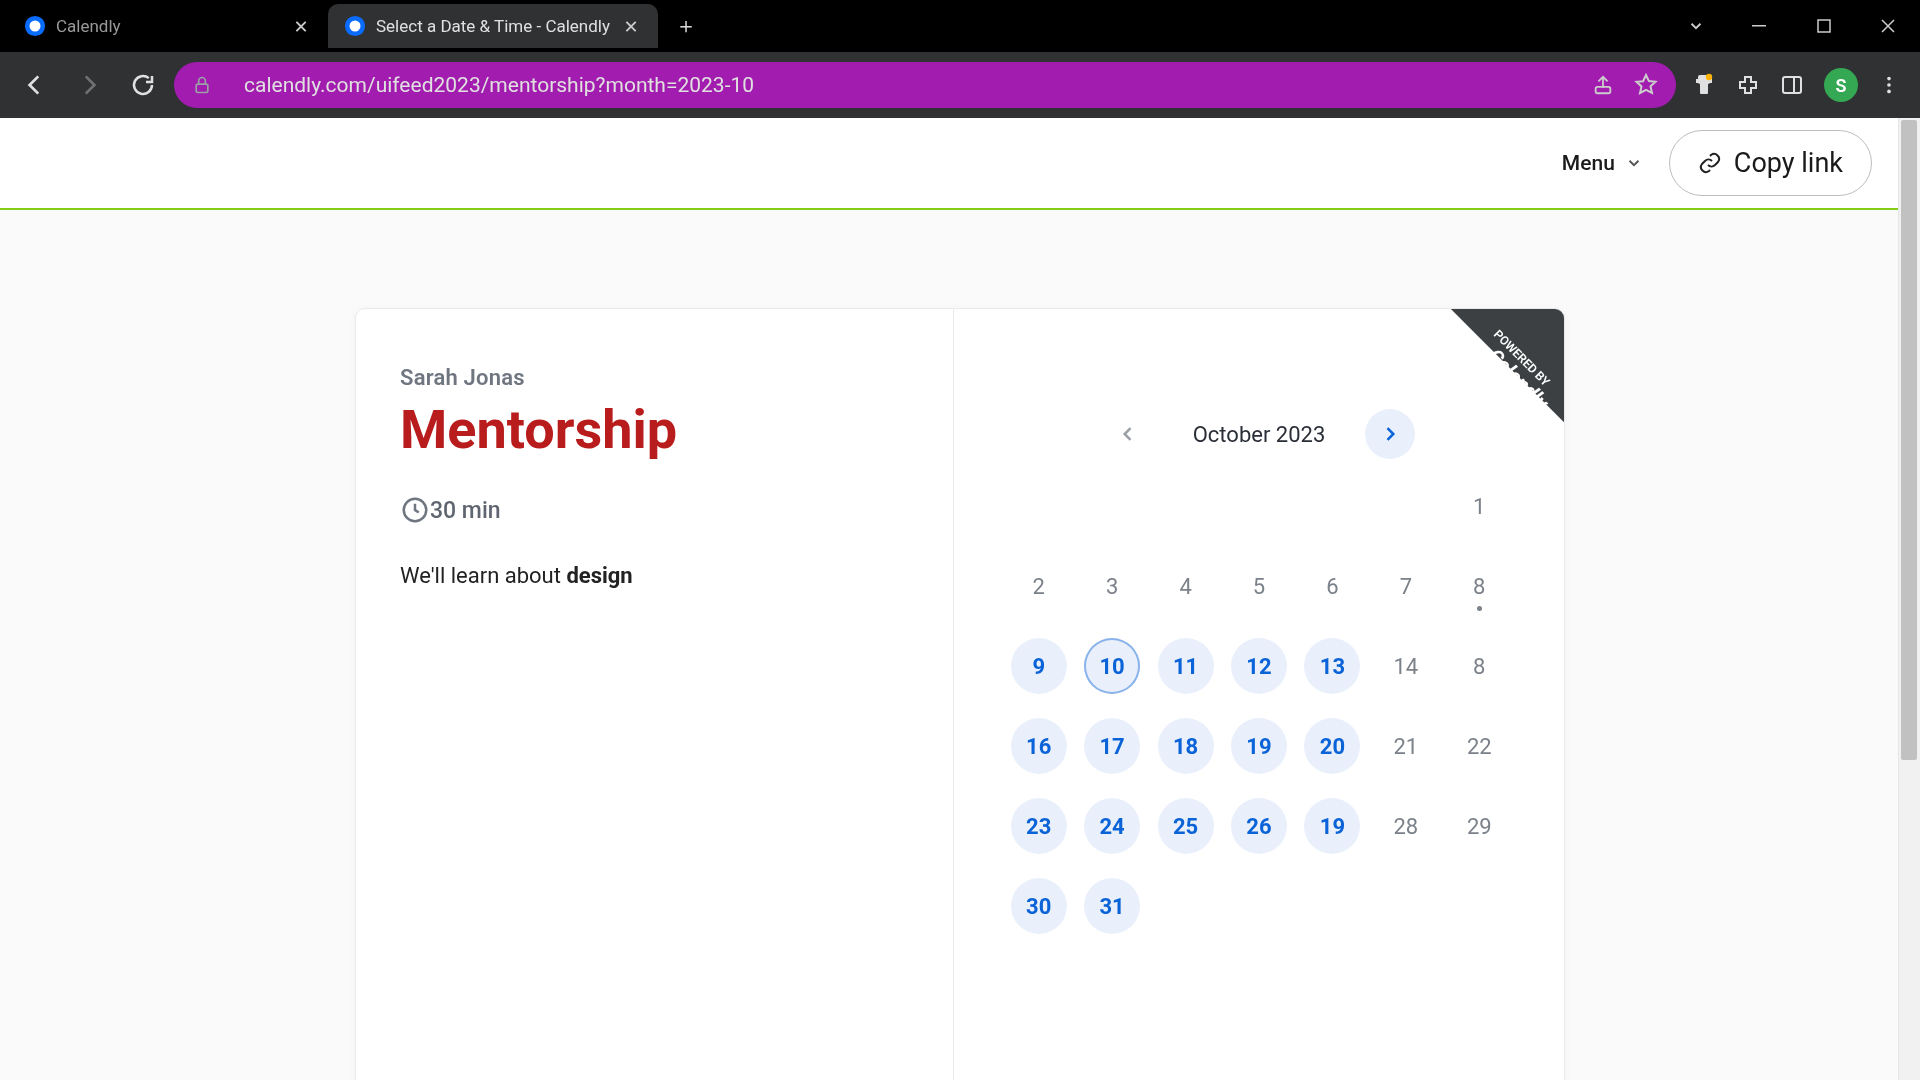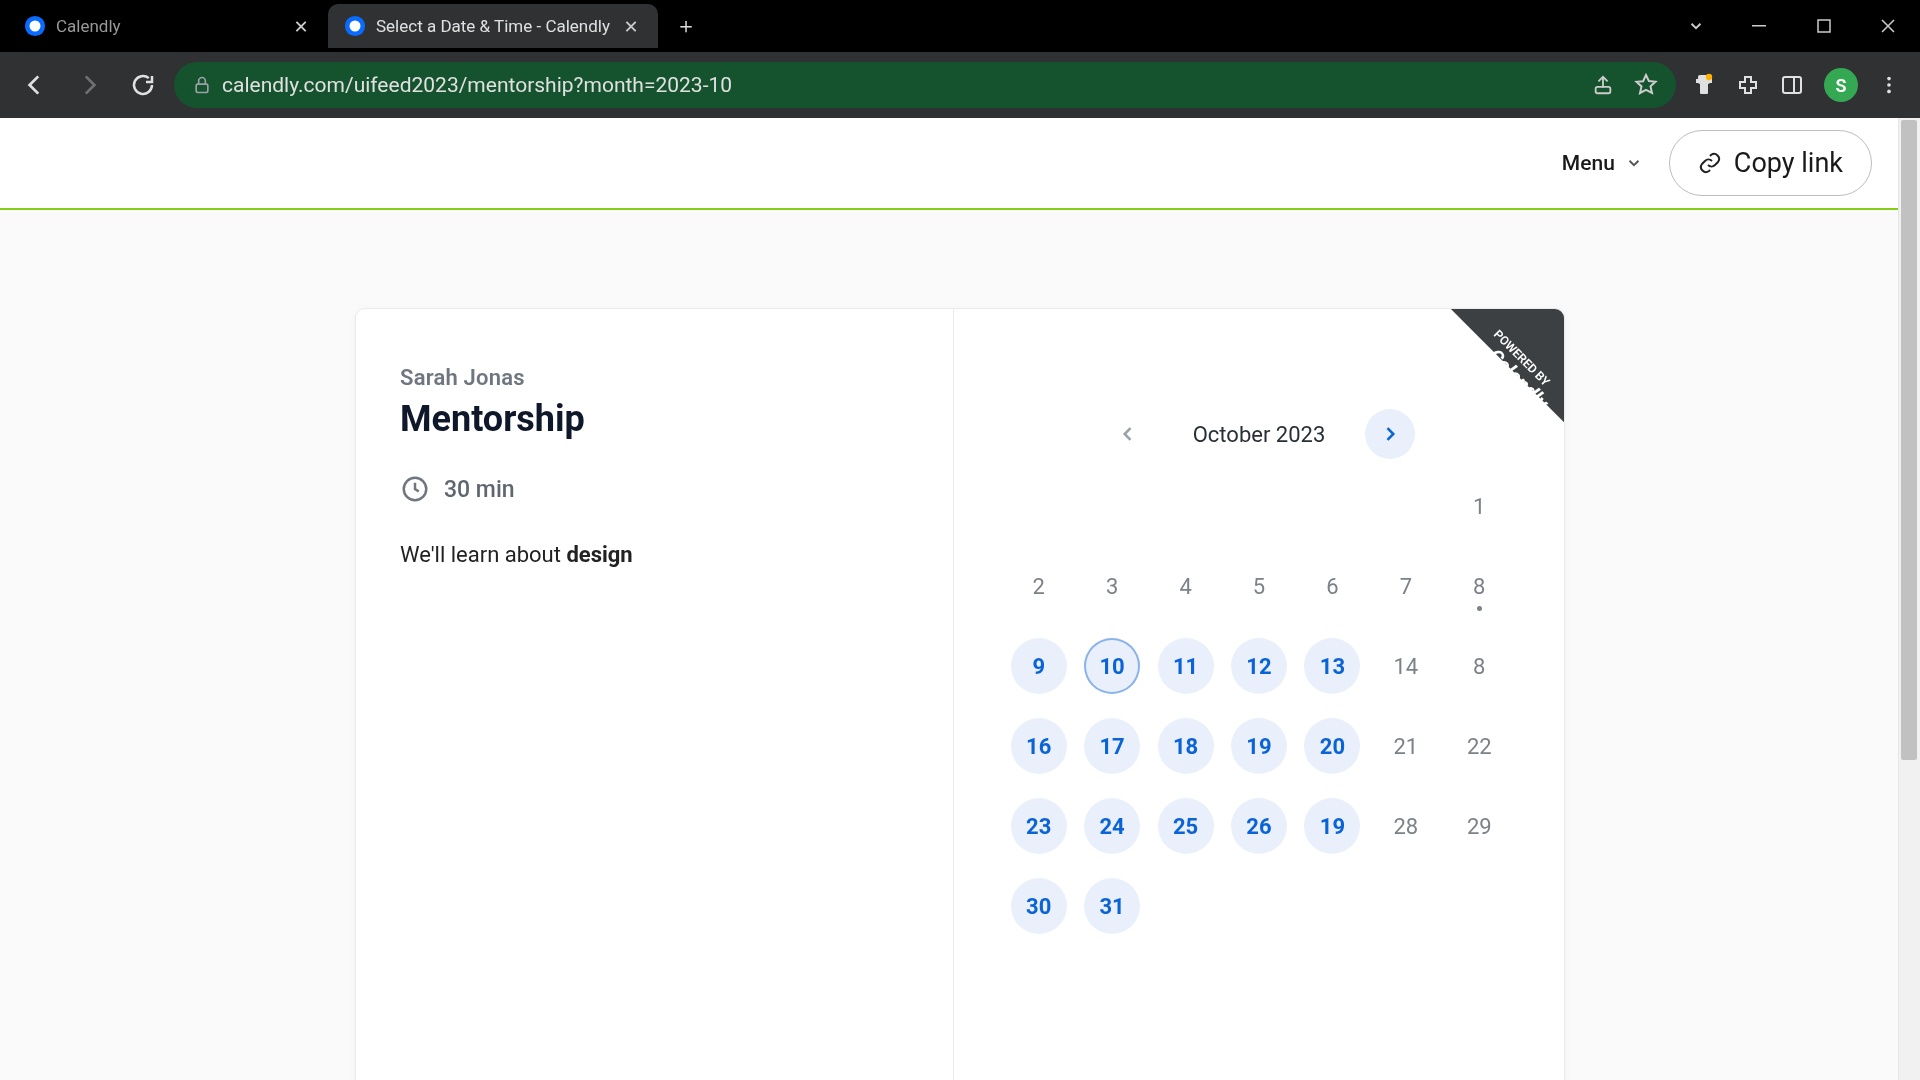--- a/index.html
+++ b/index.html
@@ -15,21 +15,21 @@
   .tab.active { background: #2f3133; }
   .tab.inactive { color: #999; }
   .newtab { width: 40px; height: 40px; display:flex; align-items:center; justify-content:center; color:#ddd; font-size:22px; margin-left:8px; }
 
   .window-controls { position: absolute; right: 0; top: 0; height: 52px; display: flex; align-items: center; }
   .window-controls .wc { width: 64px; height: 52px; display:flex; align-items:center; justify-content:center; color:#ccc; }
 
   .addr-row { height: 66px; background: #2f3133; display:flex; align-items:center; padding: 0 12px; gap: 8px; }
   .nav-icon { width: 46px; height: 46px; display:flex; align-items:center; justify-content:center; color:#9aa0a6; border-radius:50%; }
   .nav-icon.enabled { color:#e0e0e0; }
-  .addr-bar { flex:1; height:46px; background:#14532d; border-radius:23px; display:flex; align-items:center; padding:0 18px; gap:10px; color:#e0e0e0; font-size:21px; }
+  .addr-bar { flex:1; height:46px; background:#a21caf; border-radius:23px; display:flex; align-items:center; padding:0 18px; gap:32px; color:#e0e0e0; font-size:21px; }
   .addr-text { color:#e0e0e0; }
   .addr-right { display:flex; align-items:center; gap:20px; color:#ccc; margin-left:auto; }
   .ext-area { display:flex; align-items:center; gap:20px; padding:0 8px; color:#e0e0e0; }
   .avatar-chip { width:34px; height:34px; border-radius:50%; background:#34a853; color:#fff; display:flex; align-items:center; justify-content:center; font-size:18px; font-weight:600; }
 
   
   .viewport { position: relative; height: calc(1080px - 118px); background: #fafafa; }
   .scrollbar-track { position:absolute; right:0; top:0; width:22px; height:100%; background:#f1f1f1; border-left:1px solid #e6e6e6; }
   .scrollbar-thumb { position:absolute; right:3px; top:2px; width:16px; height:640px; background:#c1c1c1; border-radius:2px; }
 
@@ -37,22 +37,22 @@
   .page-topbar { height:92px; background:#fff; border-bottom:2px solid #84cc16; display:flex; align-items:center; justify-content:flex-end; padding:0 48px; gap:26px; }
   .menu-wrap { display:flex; align-items:center; gap:10px; color:#1a1a1a; font-size:21px; font-weight:500; }
   .copy-link-btn { display:flex; align-items:center; gap:12px; font-size:27px; color:#1a1a1a; border:1.5px solid #bdbdbd; border-radius:34px; padding:16px 28px; background:#fff; }
 
   
   .page-body { padding-top:98px; display:flex; justify-content:center; }
   .card { position:relative; width:1210px; background:#fff; border:1px solid #eaeaea; border-radius:10px; box-shadow:0 2px 8px rgba(0,0,0,.04); display:flex; overflow:hidden; min-height:780px; }
 
   .left-pane { width:598px; border-right:1px solid #eaeaea; padding:56px 44px; }
   .presenter { color:#6f7680; font-size:22px; font-weight:600; letter-spacing:.2px; }
-  .event-title { color:#0f172a; font-size:36px; font-weight:700; margin-top:8px; }
-  .duration-row { display:flex; align-items:center; gap:14px; margin-top:34px; color:#6b7280; }
+  .event-title { color:#b91c1c; font-size:54px; font-weight:700; margin-top:8px; }
+  .duration-row { display:flex; align-items:center; margin-top:34px; color:#6b7280; }
   .duration-row svg { width:30px; height:30px; }
   .duration-text { font-size:23px; color:#5f6670; font-weight:500; }
   .desc { margin-top:34px; font-size:22px; color:#222; line-height:1.5; }
   .desc b { font-weight:700; }
 
   .right-pane { flex:1; padding:54px 48px 40px 48px; position:relative; }
   .select-title { font-size:30px; font-weight:700; color:#1a1f36; }
 
   .powered-badge { position:absolute; top:0; right:0; width:160px; height:160px; overflow:hidden; }
   .powered-badge .tri { position:absolute; top:-80px; right:-80px; width:160px; height:160px; background:#3c4043; transform:rotate(45deg); }

